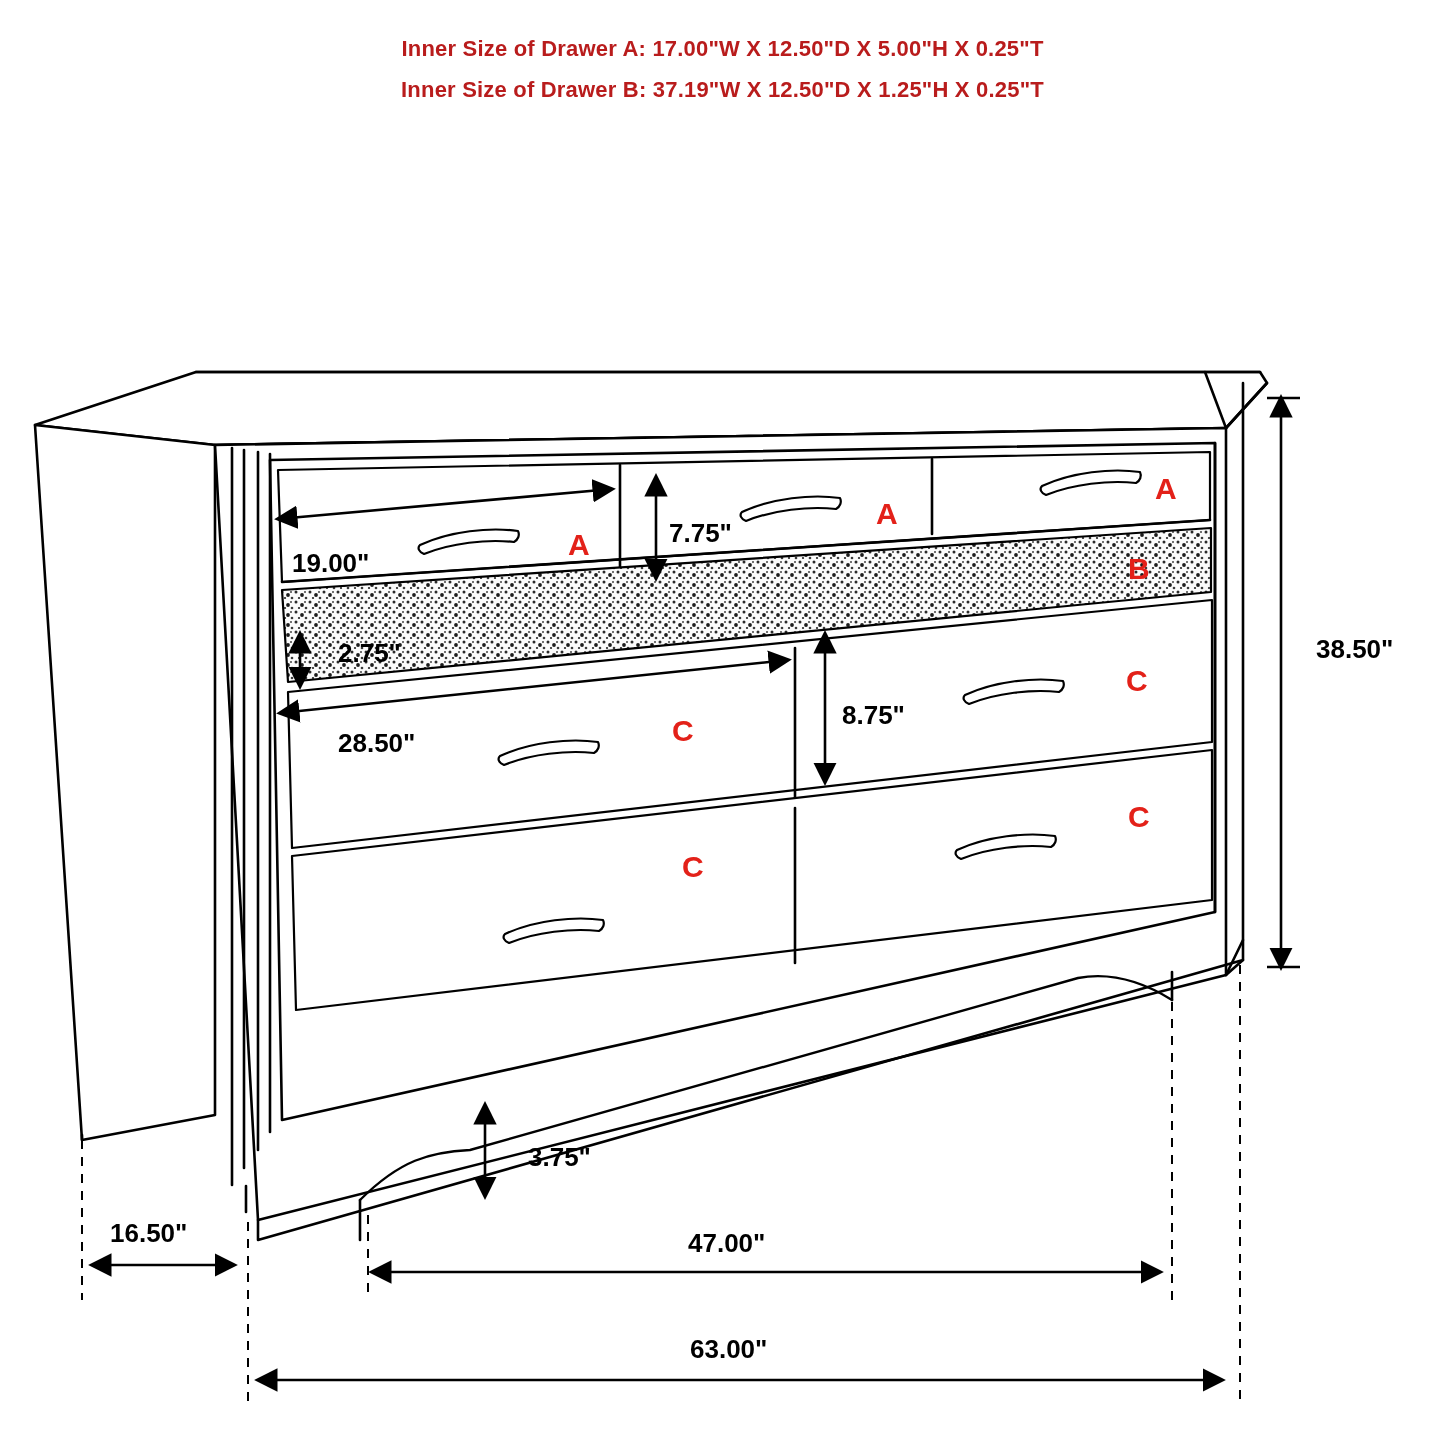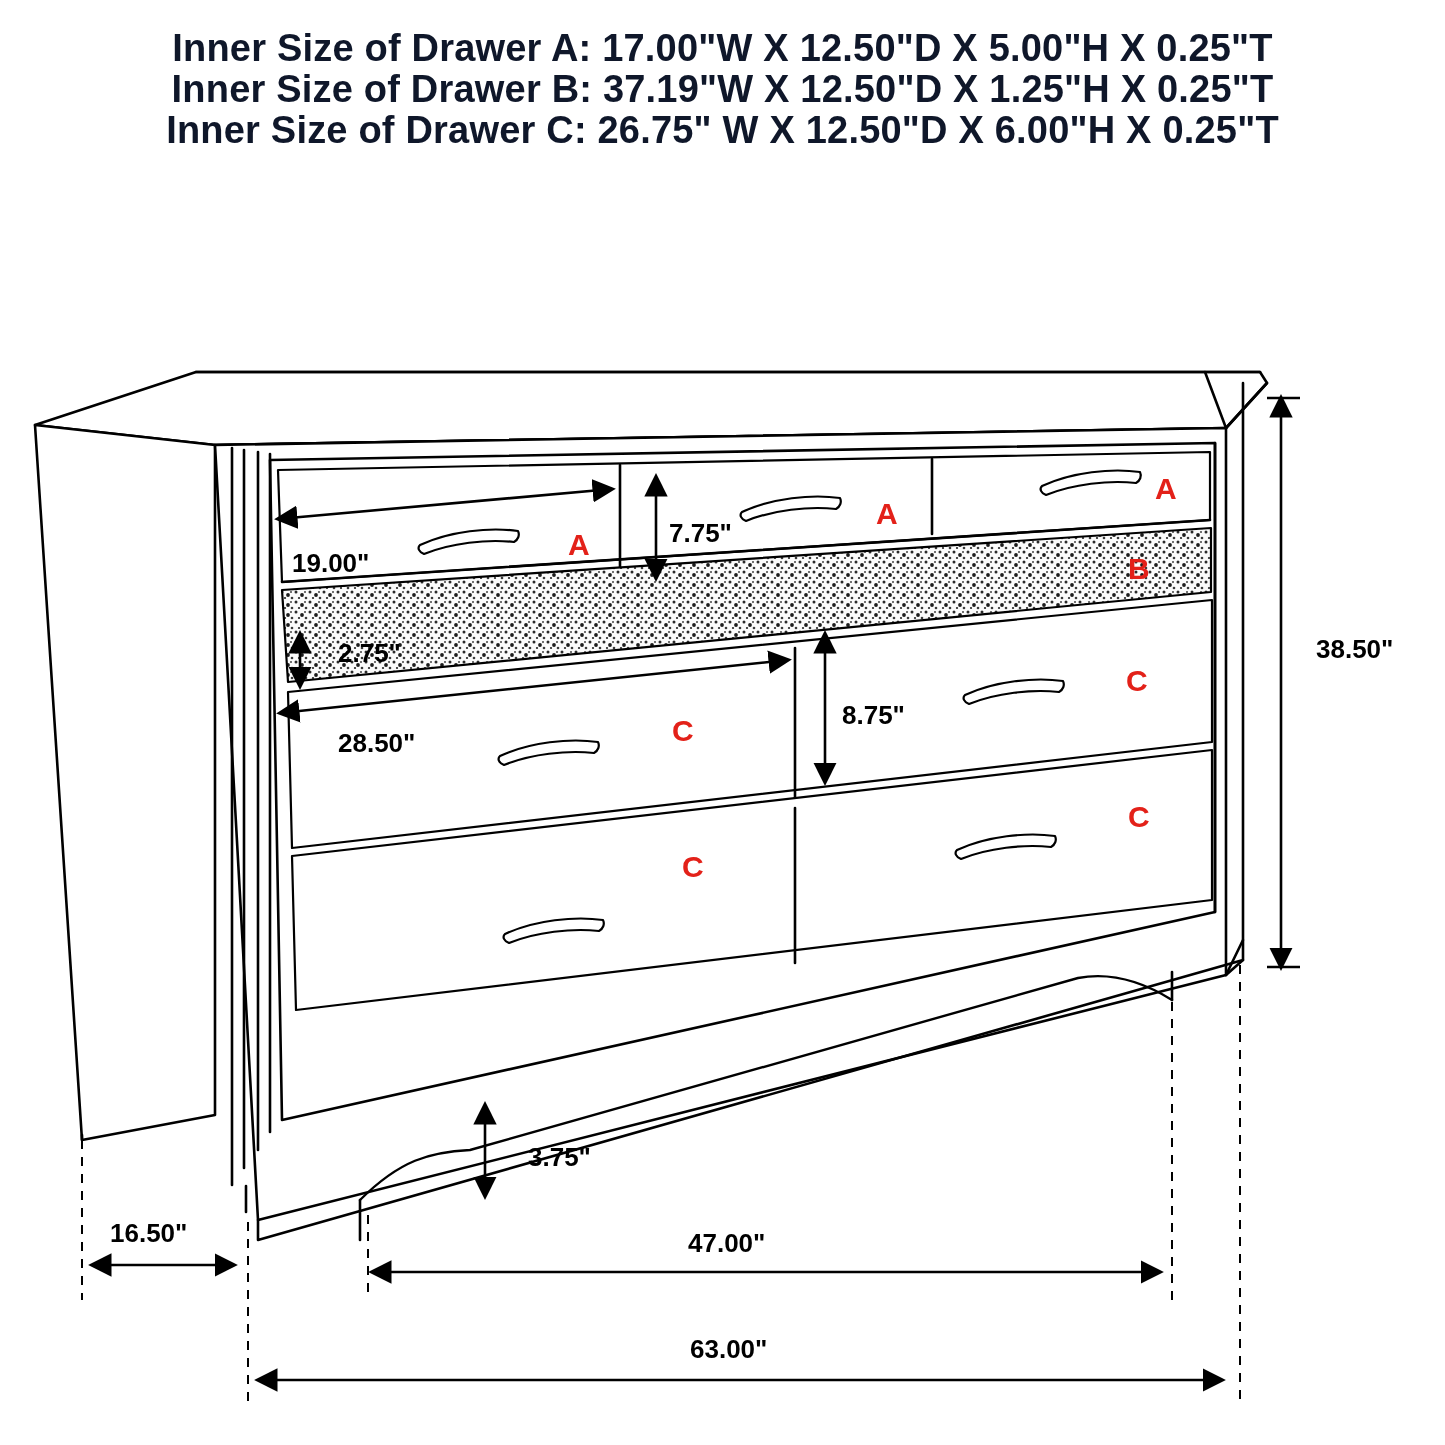--- a/index.html
+++ b/index.html
@@ -20,23 +20,23 @@
     height: 1445px;
   }
   .spec-block {
     position: absolute;
     left: 0;
     top: 28px;
     width: 1445px;
     text-align: center;
   }
   .spec-line {
-    font-size: 38px;
+    font-size: 22px;
     font-weight: bold;
-    color: #0f172a;
+    color: #b91c1c;
     line-height: 41px;
     letter-spacing: 0.2px;
     white-space: nowrap;
   }
   svg#drawing {
     position: absolute;
     left: 0;
     top: 0;
     width: 1445px;
     height: 1445px;
@@ -58,21 +58,20 @@
   }
 </style>
 </head>
 <body>
 
 <div id="stage">
 
   <div class="spec-block">
     <div class="spec-line">Inner Size of Drawer A: 17.00"W X 12.50"D X 5.00"H X 0.25"T</div>
     <div class="spec-line">Inner Size of Drawer B: 37.19"W X 12.50"D X 1.25"H X 0.25"T</div>
-    <div class="spec-line">Inner Size of Drawer C: 26.75" W X 12.50"D X 6.00"H X 0.25"T</div>
   </div>
 
   <svg id="drawing" viewBox="0 0 1445 1445">
     <defs>
       <marker id="arrEnd" viewBox="0 0 12 12" refX="10" refY="6" markerWidth="9" markerHeight="9" orient="auto-start-reverse">
         <path d="M0,0 L12,6 L0,12 z" fill="#000"></path>
       </marker>
       <pattern id="sparkle" width="14" height="10" patternUnits="userSpaceOnUse">
         <rect width="14" height="10" fill="#fbfbfb"></rect>
         <circle cx="2" cy="2" r="1.5" fill="#2a2a2a"></circle>

